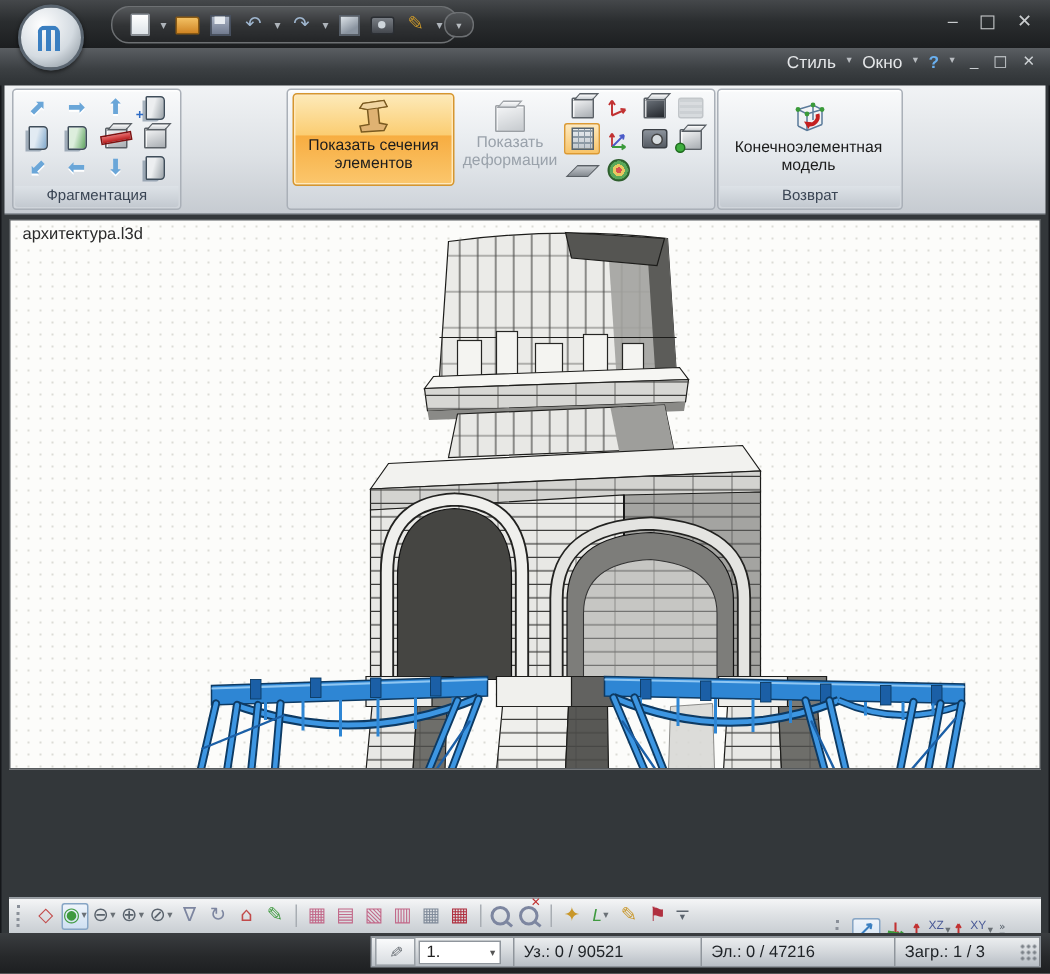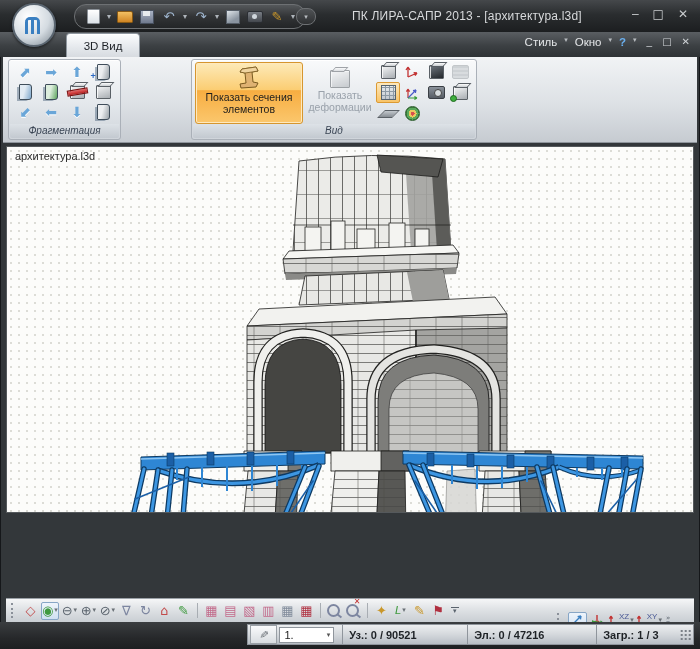--- a/index.html
+++ b/index.html
@@ -46,21 +46,21 @@
   #mdimenu .crt{font-size:7px;color:#b8bcc0;}
   #mdimenu .help{color:#6ab0f0;font-weight:bold;}
   #mdimenu .mdib{color:#cfd3d6;font-size:10px;margin-left:3px;}
 
   
   #ribbon{position:absolute;left:3px;top:57px;width:694px;height:85px;
     background:linear-gradient(#f1f3f5,#dde1e5 55%,#c6cbd1);border-bottom:1px solid #8f959c;}
   .grp{position:absolute;top:2px;height:79px;border:1px solid #aab0b8;border-radius:3px;
     background:linear-gradient(#f9fafb,#e4e8ec 55%,#cfd4da);box-shadow:inset 0 1px 0 #fff;}
   .grp .cap{position:absolute;left:1px;right:1px;bottom:1px;height:14px;line-height:14px;text-align:center;
-    font-size:10px;color:#3a4554;background:linear-gradient(#dde2e7,#c3c9d0);border-radius:0 0 2px 2px;font-style:italic;}
+    font-size:10px;color:#3a4554;background:linear-gradient(#dde2e7,#c3c9d0);border-radius:0 0 2px 2px;}
   #grp-frag{left:5px;width:111px;}
   #grp-anim{left:119px;width:66px;}
   #grp-view{left:188px;width:284px;}
   #grp-ret{left:475px;width:122px;}
 
   .fraggrid{position:absolute;left:3px;top:2px;width:105px;display:flex;flex-wrap:wrap;}
   .cell{width:26px;height:20px;display:flex;align-items:center;justify-content:center;}
   .arr{font-size:14px;color:#6aa6d8;text-shadow:0 1px 0 #fff;line-height:1;}
   .book{width:11px;height:14px;border:1px solid #3f4d5a;border-radius:1px 3px 3px 1px;
     background:linear-gradient(105deg,#e2ebf3 40%,#7fa8cc);box-shadow:-3px 2px 0 -1px rgba(70,95,120,.45);position:relative;}
@@ -137,21 +137,21 @@
     background:linear-gradient(#3a3d40,#26282a 60%,#1d1f21);}
   #status-right{position:absolute;left:247px;top:2px;width:447px;height:21px;
     background:linear-gradient(#eceef0,#d4d8dc 50%,#b8bec5);border:1px solid #8f959c;box-sizing:border-box;
     display:flex;align-items:center;}
   #pen-btn{width:26px;height:17px;margin-left:2px;background:linear-gradient(#fafbfc,#d8dce0);
     border:1px solid #9aa0a6;display:flex;align-items:center;justify-content:center;font-size:11px;color:#6a7076;}
   #mode-combo{width:56px;height:16px;background:#fff;border:1px solid #8f959c;margin-left:2px;
     display:flex;align-items:center;font-size:11px;color:#222;padding-left:4px;box-sizing:border-box;}
   #mode-combo .crt{margin-left:auto;margin-right:3px;font-size:7px;color:#555;}
   .seg{height:100%;display:flex;align-items:center;font-size:11px;color:#1e2226;
-    border-left:1px solid #8f959c;padding-left:6px;box-sizing:border-box;font-weight:bold;}
+    border-left:1px solid #8f959c;padding-left:6px;box-sizing:border-box;}
   #seg-nodes{width:128px;margin-left:8px;}
   #seg-elems{width:132px;}
   #seg-loads{width:86px;}
   #sb-grip{margin-left:auto;width:12px;height:12px;margin-right:1px;
     background-image:radial-gradient(circle,#7a8087 1px,transparent 1.2px);background-size:4px 4px;background-position:bottom right;}
 </style>
 </head>
 <body>
 
 <div id="app">
@@ -178,30 +178,28 @@
       <span class="qa">
           <span class="qa-cube"></span>
         </span>
       <span class="qa">
           <span class="qa-cam"></span>
         </span>
       <span class="qa gold di">✎</span>
       <span class="qa qa-caret di">▾</span>
     </div>
     <div id="qa-more" class="di">▾</div>
-    <div id="title-text">ПК ЛИРА-САПР  2013 - [архитектура.l3d]</div>
     <div id="win-btns">
       <span>–</span>
       <span class="di">□</span>
       <span class="di">✕</span>
     </div>
   </div>
 
   <div id="tabrow">
-    <div id="tab3d">3D Вид</div>
     <div id="mdimenu">
       <span>Стиль</span>
       <span class="crt di">▾</span>
       <span>Окно</span>
       <span class="crt di">▾</span>
       <span class="help">?</span>
       <span class="crt di">▾</span>
       <span class="mdib">_</span>
       <span class="mdib di">□</span>
       <span class="mdib di">✕</span>
@@ -299,23 +297,37 @@
         <span class="vcell">
             <span class="cube node"></span>
           </span>
         <span class="vcell">
             <span class="plane"></span>
           </span>
         <span class="vcell">
             <span class="target"></span>
           </span>
       </div>
-      <div class="cap">Вид</div>
-    </div>
-
+    </div>
+
+    <div class="grp" id="grp-ret">
+      <div class="bigbtn" id="btn-fem">
+        <svg width="28" height="26" viewBox="0 0 28 26">
+          <path d="M7,8 L17,5 L23,8 L13,11 Z M7,8 L7,19 M17,5 L17,15 M23,8 L23,18 M13,11 L13,22 M7,19 L13,22 L23,18" fill="none" stroke="#5a7a9a" stroke-width="1"></path>
+          <circle cx="7" cy="8" r="1.6" fill="#3a9a3a"></circle>
+            <circle cx="17" cy="5" r="1.6" fill="#3a9a3a"></circle>
+            <circle cx="23" cy="8" r="1.6" fill="#3a9a3a"></circle>
+            <circle cx="13" cy="11" r="1.6" fill="#3a9a3a"></circle>
+          <path d="M20,11 A5.5,5.5 0 0 1 14,18" fill="none" stroke="#c42020" stroke-width="2.6"></path>
+          <path d="M11,16 L16,16.5 L14,21 Z" fill="#c42020"></path>
+        </svg>
+        <span class="lbl">Конечноэлементная модель</span>
+      </div>
+      <div class="cap">Возврат</div>
+    </div>
   </div>
 
   <div id="canvas">
     <div id="canvas-label">архитектура.l3d</div>
 
     <svg id="model" width="688" height="452" viewBox="0 0 688 452">
       <defs>
         <pattern id="crs" width="26" height="9" patternUnits="userSpaceOnUse">
           <path d="M0,8.6 H26" stroke="#3c3c3a" stroke-width="0.7"></path>
             <path d="M13,0 V8.6" stroke="#3c3c3a" stroke-width="0.45"></path>

